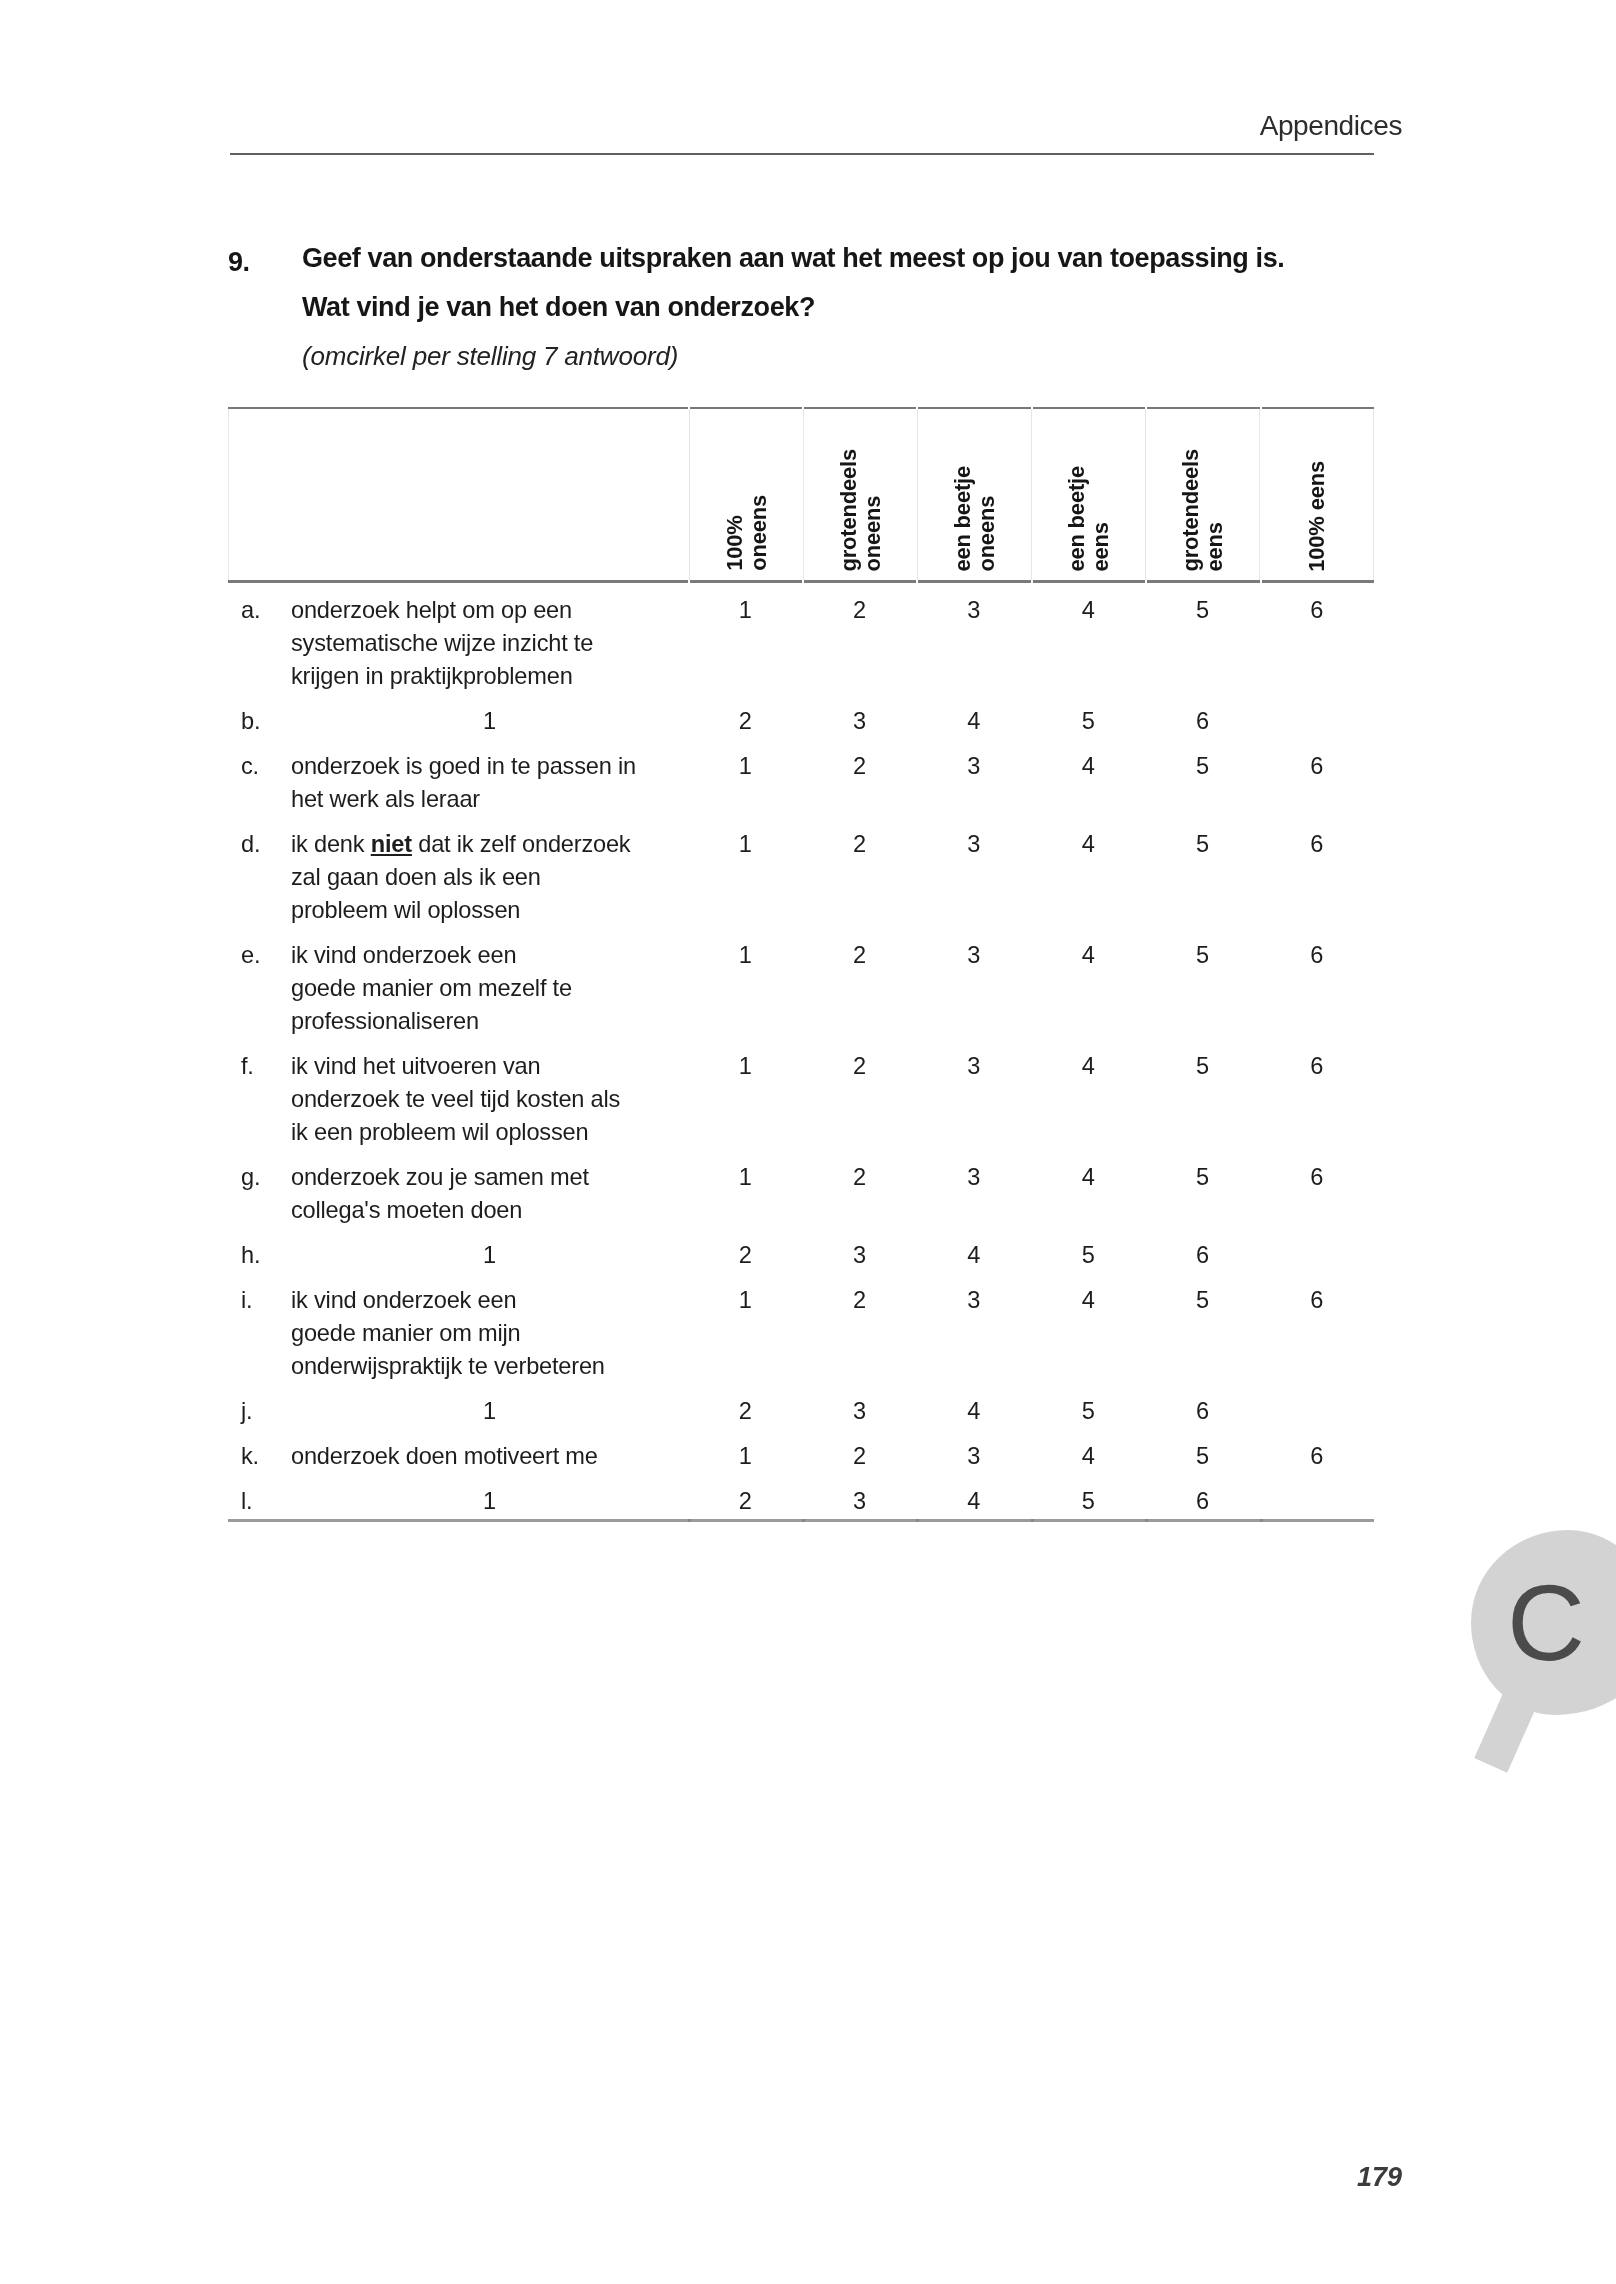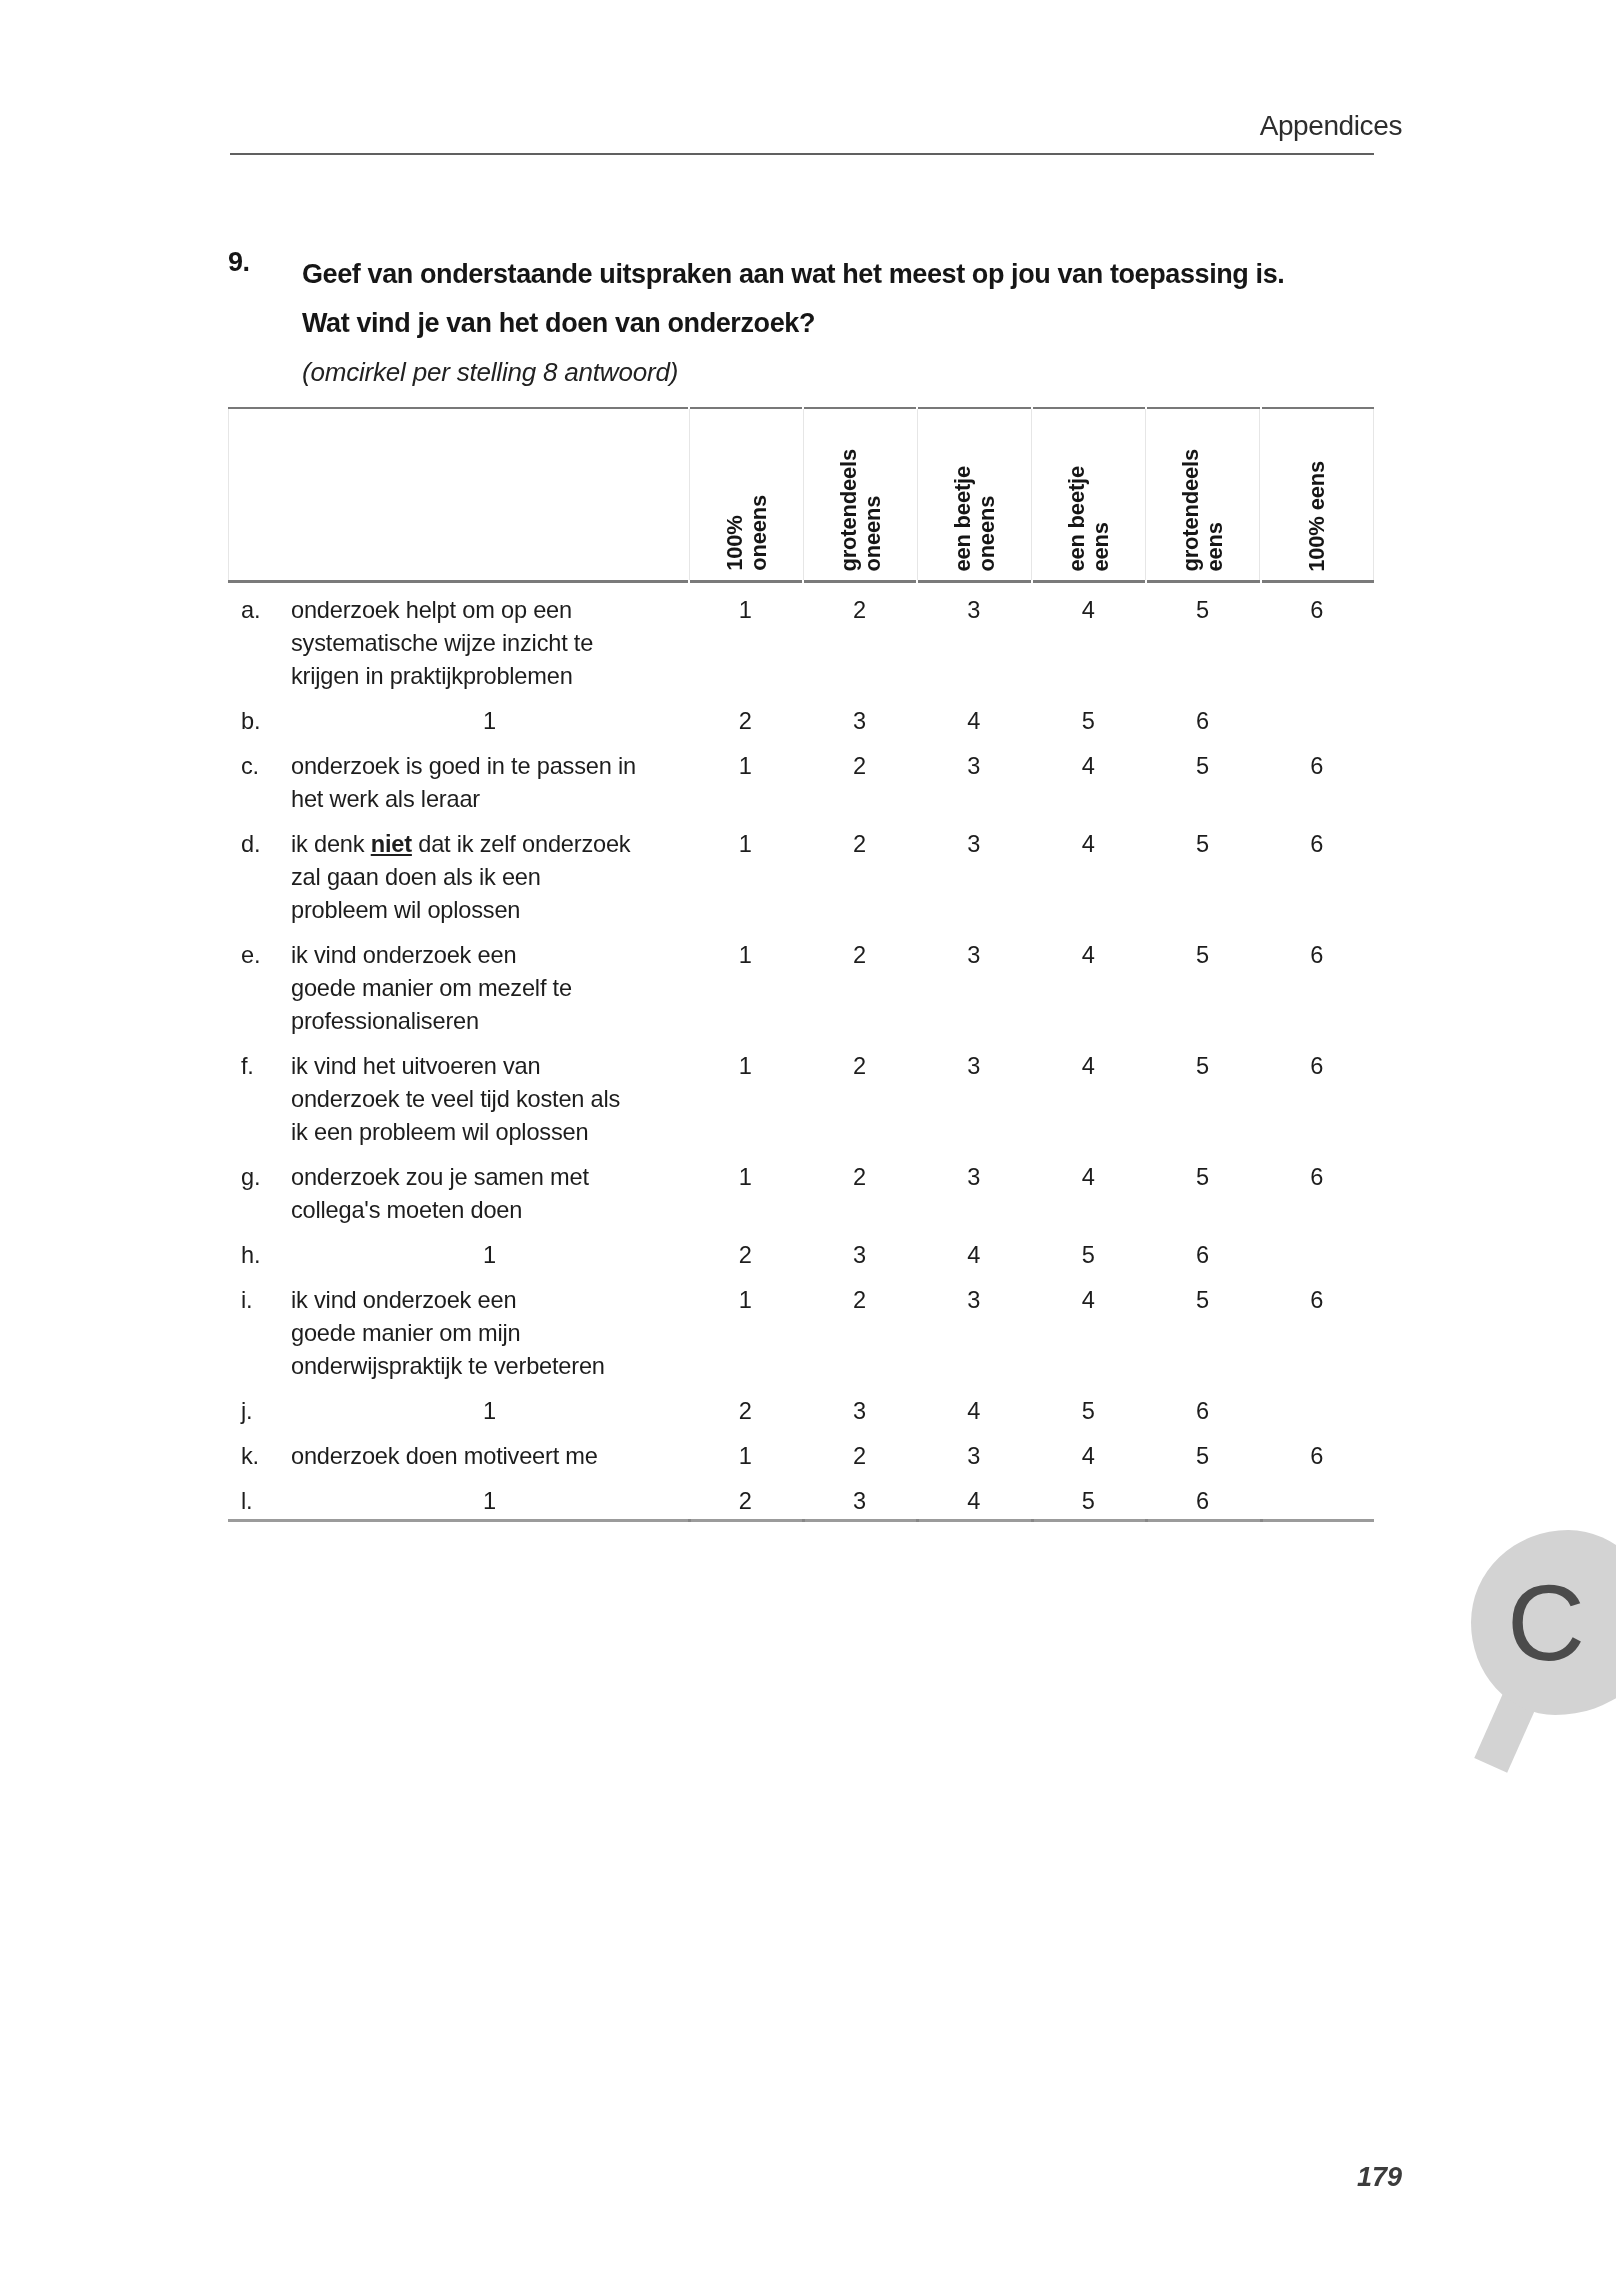--- a/index.html
+++ b/index.html
@@ -21,21 +21,21 @@
   .head-rule{
     position:absolute; left:230px; top:153px;
     width:1144px; height:2.3px; background:#606060;
   }
   
   .q-number{
     position:absolute; left:228px; top:238px;
     font-size:27px; font-weight:bold; line-height:49px; letter-spacing:-0.4px; color:#161616;
   }
   .q-block{
-    position:absolute; left:302px; top:250px; width:1081px;
+    position:absolute; left:302px; top:234px; width:1081px;
   }
   .q-line{
     font-size:27px; font-weight:bold; line-height:49px; letter-spacing:-0.4px;
     color:#161616; white-space:nowrap;
   }
   .q-instruction{
     font-size:26px; font-style:italic; font-weight:normal; line-height:49px;
     letter-spacing:-0.2px; color:#222; white-space:nowrap;
   }
   
@@ -99,21 +99,21 @@
 
 <div class="page">
 
   <div class="running-head">Appendices</div>
   <div class="head-rule"></div>
 
   <div class="q-number">9.</div>
   <div class="q-block">
     <div class="q-line">Geef van onderstaande uitspraken aan wat het meest op jou van toepassing is.</div>
     <div class="q-line">Wat vind je van het doen van onderzoek?</div>
-    <div class="q-instruction">(omcirkel per stelling 8 antwoord)</div>
+    <div class="q-instruction">(omcirkel per stelling 7 antwoord)</div>
   </div>
 
   <div class="likert">
     <div class="rule rule-top">
         <span class="slit" style="left: 460px;"></span>
         <span class="slit" style="left: 574px;"></span>
         <span class="slit" style="left: 688px;"></span>
         <span class="slit" style="left: 803px;"></span>
         <span class="slit" style="left: 917px;"></span>
         <span class="slit" style="left: 1032px;"></span>

